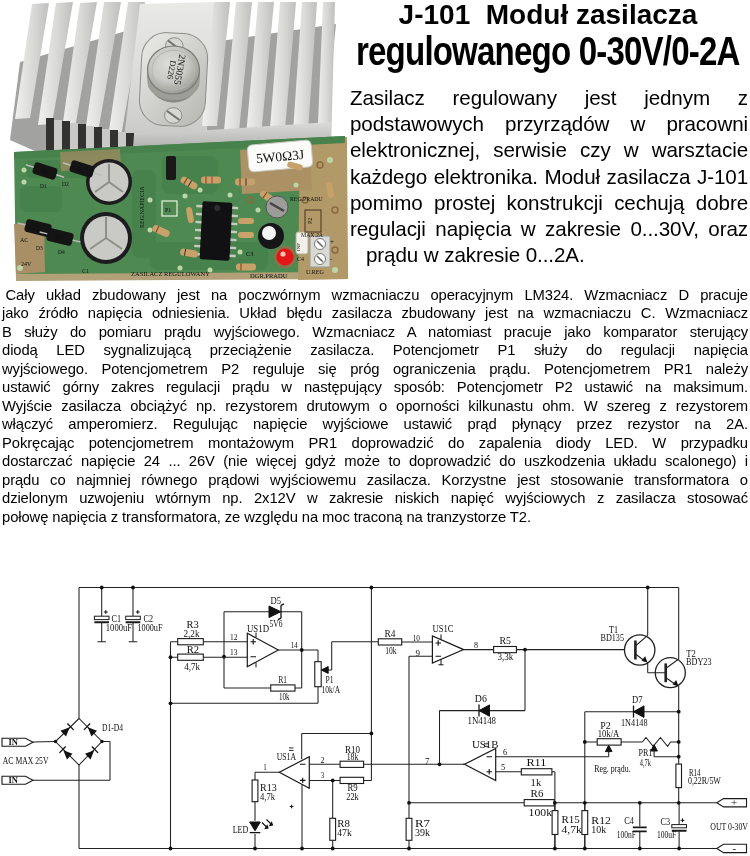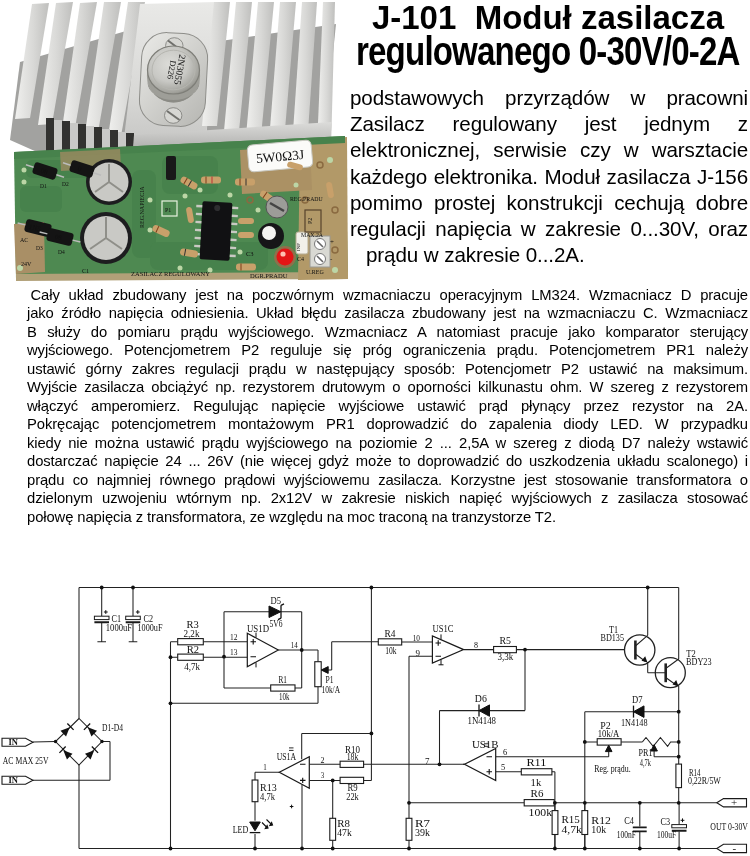--- a/index.html
+++ b/index.html
@@ -1,23 +1,23 @@
 <!DOCTYPE html>
 <html><head>
 <meta charset="utf-8">
 <style>
 html,body{margin:0;padding:0;background:#fff;}
 body{width:750px;height:856px;position:relative;overflow:hidden;font-family:"Liberation Sans",sans-serif;}
-#title1{position:absolute;left:346px;width:404px;top:-1px;text-align:center;font-weight:bold;font-size:33px;letter-spacing:0px;white-space:nowrap;}
+#title1{position:absolute;left:346px;width:404px;top:-1px;text-align:center;font-weight:bold;font-size:28px;letter-spacing:0px;white-space:nowrap;}
 #title2{position:absolute;left:356px;top:29px;font-weight:bold;font-size:40px;letter-spacing:-1px;white-space:nowrap;transform:scaleX(0.827);transform-origin:0 50%;}
 #intro{position:absolute;left:350px;width:398px;top:85.3px;font-size:20.6px;line-height:26.1px;letter-spacing:-0.1px;}
 #intro div{text-align:justify;text-align-last:justify;height:26.1px;}
 #intro div.last{text-align:left;text-align-last:left;margin-left:16px;}
 #mainp{position:absolute;left:2px;width:746px;top:285.7px;font-size:14.8px;line-height:18.53px;letter-spacing:-0.1px;}
-#mainp div{text-align:justify;text-align-last:justify;height:18.53px;margin-left:25px;}
+#mainp div{text-align:justify;text-align-last:justify;height:18.53px;}
 #mainp div.last{text-align:left;text-align-last:left;}
 svg text{font-family:"Liberation Serif",serif;fill:#111;}
 </style>
 </head>
 <body>
 
 <svg id="photo" style="position:absolute;left:0;top:0" width="350" height="284" viewBox="0 0 350 284">
 <defs>
 <linearGradient id="fin" x1="0" y1="0" x2="1" y2="0">
  <stop offset="0" stop-color="#f0f0ee"></stop>
@@ -297,39 +297,39 @@
 <rect x="162" y="201" width="15" height="15" fill="none" stroke="#e8f2e0" stroke-width="1.2"></rect>
 <text x="165" y="212" font-size="6" fill="#e8f2e0" font-family="Liberation Sans">P1</text>
 <rect x="305" y="210" width="16" height="22" fill="none" stroke="#57432c" stroke-width="1.2"></rect>
 <text x="308" y="222" font-size="6" fill="#57432c" font-family="Liberation Sans" transform="rotate(-90 311 221)">P2</text>
 </svg>
 
 <div id="title1">J-101&nbsp; Moduł zasilacza</div>
 <div id="title2">regulowanego 0-30V/0-2A</div>
 
 <div id="intro">
+<div>Zasilacz regulowany jest jednym z</div>
 <div>podstawowych przyrządów w pracowni</div>
-<div>Zasilacz regulowany jest jednym z</div>
 <div>elektronicznej, serwisie czy w warsztacie</div>
-<div>każdego elektronika. Moduł zasilacza J-156</div>
+<div>każdego elektronika. Moduł zasilacza J-101</div>
 <div>pomimo prostej konstrukcji cechują dobre</div>
 <div>regulacji napięcia w zakresie 0...30V, oraz</div>
 <div class="last">prądu w zakresie 0...2A.</div>
 </div>
 
 <div id="mainp">
 <div style="text-indent:3.5px">Cały układ zbudowany jest na poczwórnym wzmacniaczu operacyjnym LM324. Wzmacniacz D pracuje</div>
 <div>jako źródło napięcia odniesienia. Układ błędu zasilacza zbudowany jest na wzmacniaczu C. Wzmacniacz</div>
 <div>B służy do pomiaru prądu wyjściowego. Wzmacniacz A natomiast pracuje jako komparator sterujący</div>
+<div>diodą LED sygnalizującą przeciążenie zasilacza. Potencjometr P1 służy do regulacji napięcia</div>
 <div>wyjściowego. Potencjometrem P2 reguluje się próg ograniczenia prądu. Potencjometrem PR1 należy</div>
 <div>ustawić górny zakres regulacji prądu w następujący sposób: Potencjometr P2 ustawić na maksimum.</div>
 <div>Wyjście zasilacza obciążyć np. rezystorem drutowym o oporności kilkunastu ohm. W szereg z rezystorem</div>
 <div>włączyć amperomierz. Regulując napięcie wyjściowe ustawić prąd płynący przez rezystor na 2A.</div>
 <div>Pokręcając potencjometrem montażowym PR1 doprowadzić do zapalenia diody LED. W przypadku</div>
-<div>kiedy nie można ustawić prądu wyjściowego na poziomie 2 ... 2,5A w szereg z diodą D7 należy wstawić</div>
 <div>dostarczać napięcie 24 ... 26V (nie więcej gdyż może to doprowadzić do uszkodzenia układu scalonego) i</div>
 <div>prądu co najmniej równego prądowi wyjściowemu zasilacza. Korzystne jest stosowanie transformatora o</div>
 <div>dzielonym uzwojeniu wtórnym np. 2x12V w zakresie niskich napięć wyjściowych z zasilacza stosować</div>
 <div class="last">połowę napięcia z transformatora, ze względu na moc traconą na tranzystorze T2.</div>
 </div>
 
 <svg id="schem" style="position:absolute;left:0;top:580px" width="750" height="276" viewBox="0 580 750 276">
 <g fill="none" stroke="#222" stroke-width="1.05">
 
 <path d="M79,587.5 H678.7 M79,587.5 V718.5 M79,765 V848.5 M79,848.5 H717"></path>

